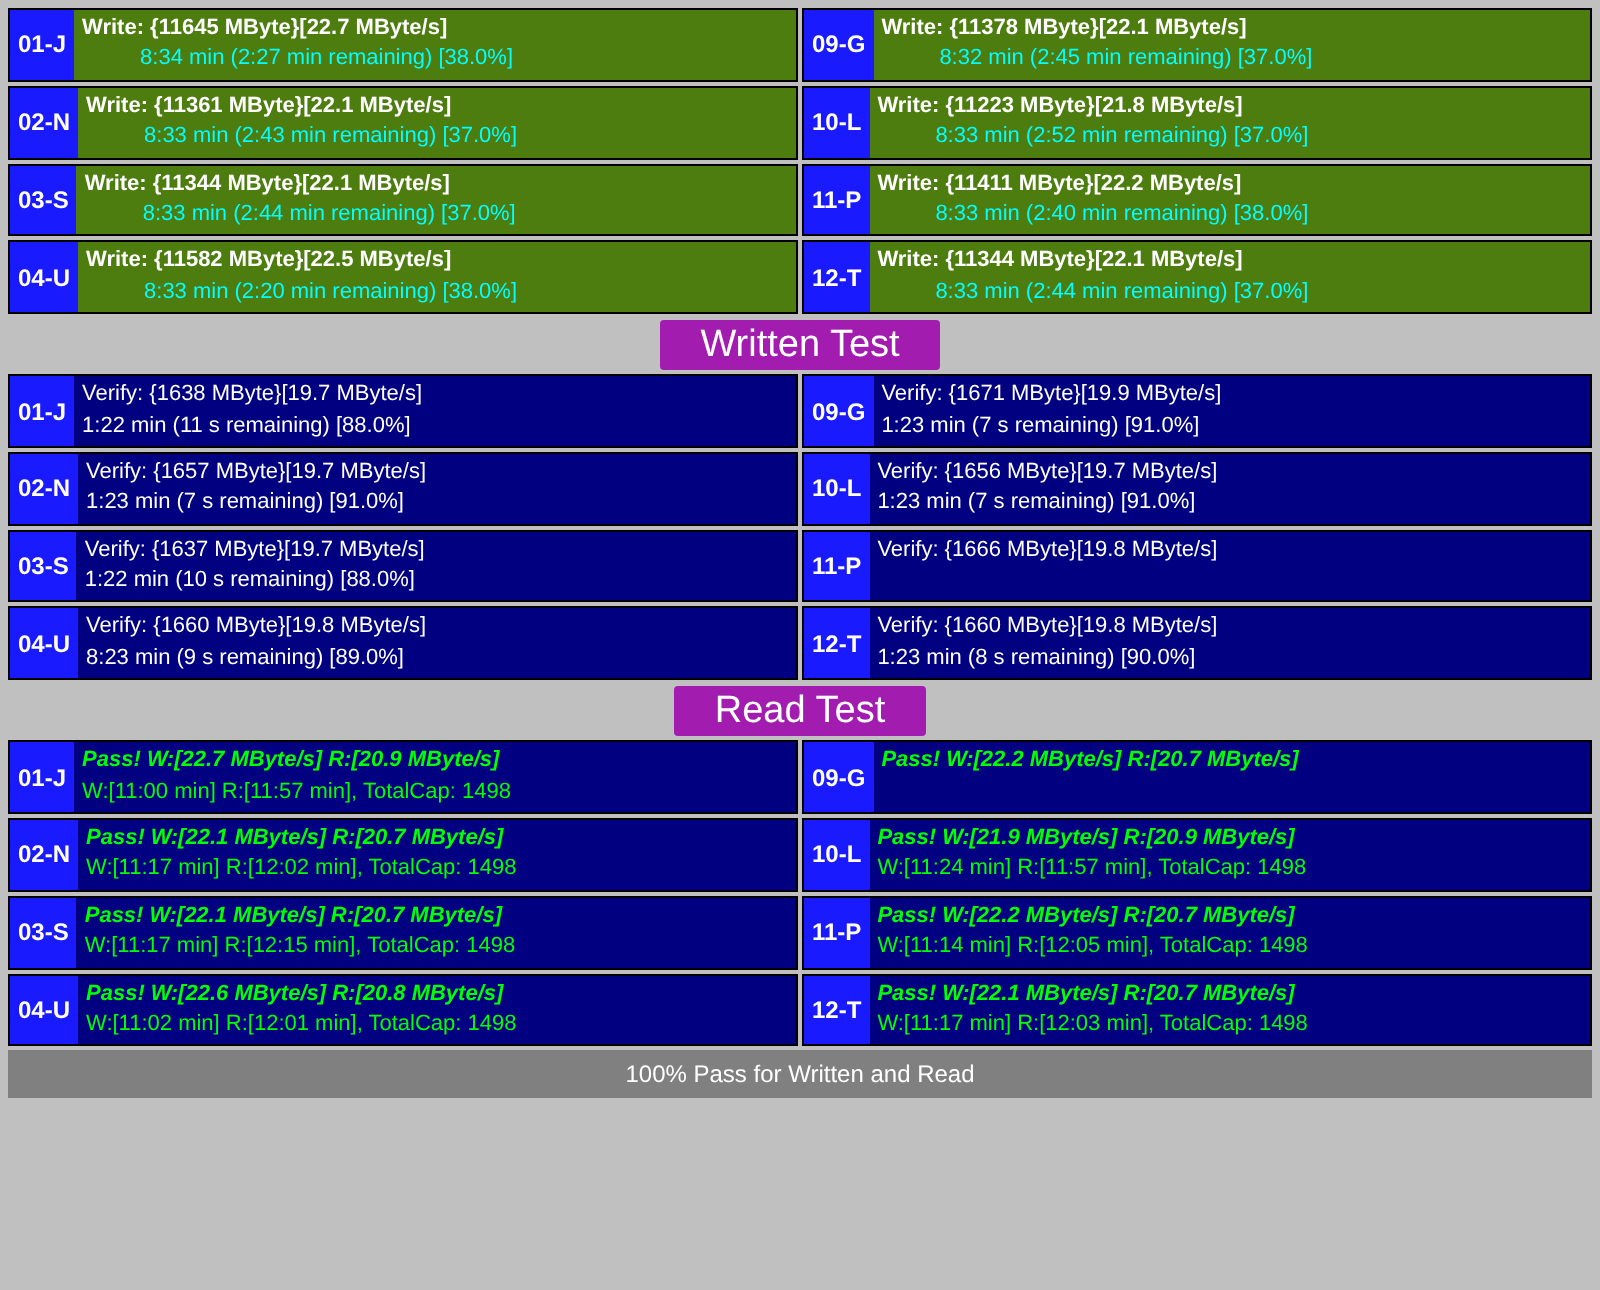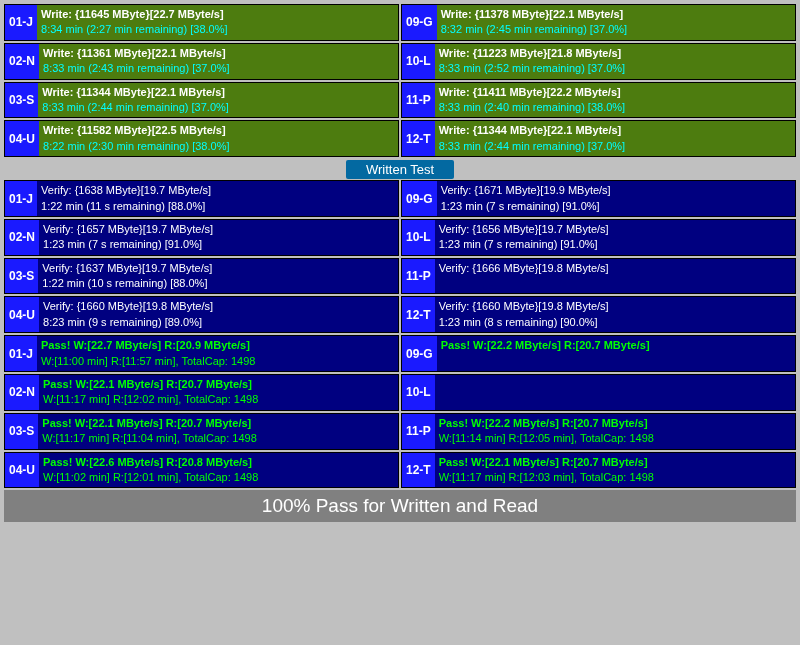--- a/index.html
+++ b/index.html
@@ -46,20 +46,21 @@
       flex: 1;
       line-height: 1.4;
       font-size: 11px;
     }
     .drive-info .line1 {
       color: #fff;
       font-weight: bold;
     }
     .drive-info .line2 {
       color: #00ffff;
+      margin-left: 29px;
     }
     
     .verify-cell {
       display: flex;
       align-items: stretch;
       background: #000080;
       border: 1px solid #000;
     }
     .verify-label {
       background: #1a1aff;
@@ -102,42 +103,43 @@
       background: #000080;
       color: #00ff00;
       padding: 2px 4px;
       flex: 1;
       line-height: 1.4;
       font-size: 11px;
     }
     .pass-info .line1 {
       color: #00ff00;
       font-weight: bold;
+      font-style: italic;
     }
     .pass-info .line2 {
       color: #00ff00;
     }
     .footer-bar {
       text-align: center;
       background: #808080;
       color: #fff;
       padding: 5px;
-      font-size: 19px;
+      font-size: 12px;
       margin-top: 2px;
     }
     .section-divider {
       text-align: center;
       padding: 3px 0;
       background: #c0c0c0;
     }
     .section-divider span {
-      background: #0369a1;
+      background: #a21caf;
       color: #fff;
       padding: 2px 20px;
-      font-size: 13px;
+      font-size: 19px;
       border-radius: 2px;
     }
   </style>
 </head>
 <body>
 
 <div class="main-container">
 
   <div class="grid-section" id="written-grid">
   <div class="drive-cell">
@@ -179,21 +181,21 @@
       <div class="drive-label">11-P</div>
       <div class="drive-info">
         <div class="line1">Write: {11411 MByte}[22.2 MByte/s]</div>
         <div class="line2">8:33 min (2:40 min remaining)  [38.0%]</div>
       </div>
     </div>
       <div class="drive-cell">
       <div class="drive-label">04-U</div>
       <div class="drive-info">
         <div class="line1">Write: {11582 MByte}[22.5 MByte/s]</div>
-        <div class="line2">8:22 min (2:30 min remaining)  [38.0%]</div>
+        <div class="line2">8:33 min (2:20 min remaining)  [38.0%]</div>
       </div>
     </div>
       <div class="drive-cell">
       <div class="drive-label">12-T</div>
       <div class="drive-info">
         <div class="line1">Write: {11344 MByte}[22.1 MByte/s]</div>
         <div class="line2">8:33 min (2:44 min remaining)  [37.0%]</div>
       </div>
     </div>
     </div>
@@ -253,20 +255,23 @@
     </div>
       <div class="verify-cell">
       <div class="verify-label">12-T</div>
       <div class="verify-info">
         <div>Verify: {1660 MByte}[19.8 MByte/s]</div>
         <div>1:23 min (8 s remaining)  [90.0%]</div>
       </div>
     </div>
     </div>
 
+  <div class="section-divider">
+    <span>Read Test</span>
+  </div>
 
   <div class="grid-section" id="pass-grid">
   <div class="pass-cell">
       <div class="pass-label">01-J</div>
       <div class="pass-info">
         <div class="line1">Pass! W:[22.7 MByte/s] R:[20.9 MByte/s]</div>
         <div class="line2">W:[11:00 min] R:[11:57 min], TotalCap: 1498</div>
       </div>
     </div>
       <div class="pass-cell">
@@ -277,26 +282,30 @@
     </div>
       <div class="pass-cell">
       <div class="pass-label">02-N</div>
       <div class="pass-info">
         <div class="line1">Pass! W:[22.1 MByte/s] R:[20.7 MByte/s]</div>
         <div class="line2">W:[11:17 min] R:[12:02 min], TotalCap: 1498</div>
       </div>
     </div>
       <div class="pass-cell">
       <div class="pass-label">10-L</div>
+      <div class="pass-info">
+        <div class="line1">Pass! W:[21.9 MByte/s] R:[20.9 MByte/s]</div>
+        <div class="line2">W:[11:24 min] R:[11:57 min], TotalCap: 1498</div>
+      </div>
     </div>
       <div class="pass-cell">
       <div class="pass-label">03-S</div>
       <div class="pass-info">
         <div class="line1">Pass! W:[22.1 MByte/s] R:[20.7 MByte/s]</div>
-        <div class="line2">W:[11:17 min] R:[11:04 min], TotalCap: 1498</div>
+        <div class="line2">W:[11:17 min] R:[12:15 min], TotalCap: 1498</div>
       </div>
     </div>
       <div class="pass-cell">
       <div class="pass-label">11-P</div>
       <div class="pass-info">
         <div class="line1">Pass! W:[22.2 MByte/s] R:[20.7 MByte/s]</div>
         <div class="line2">W:[11:14 min] R:[12:05 min], TotalCap: 1498</div>
       </div>
     </div>
       <div class="pass-cell">

